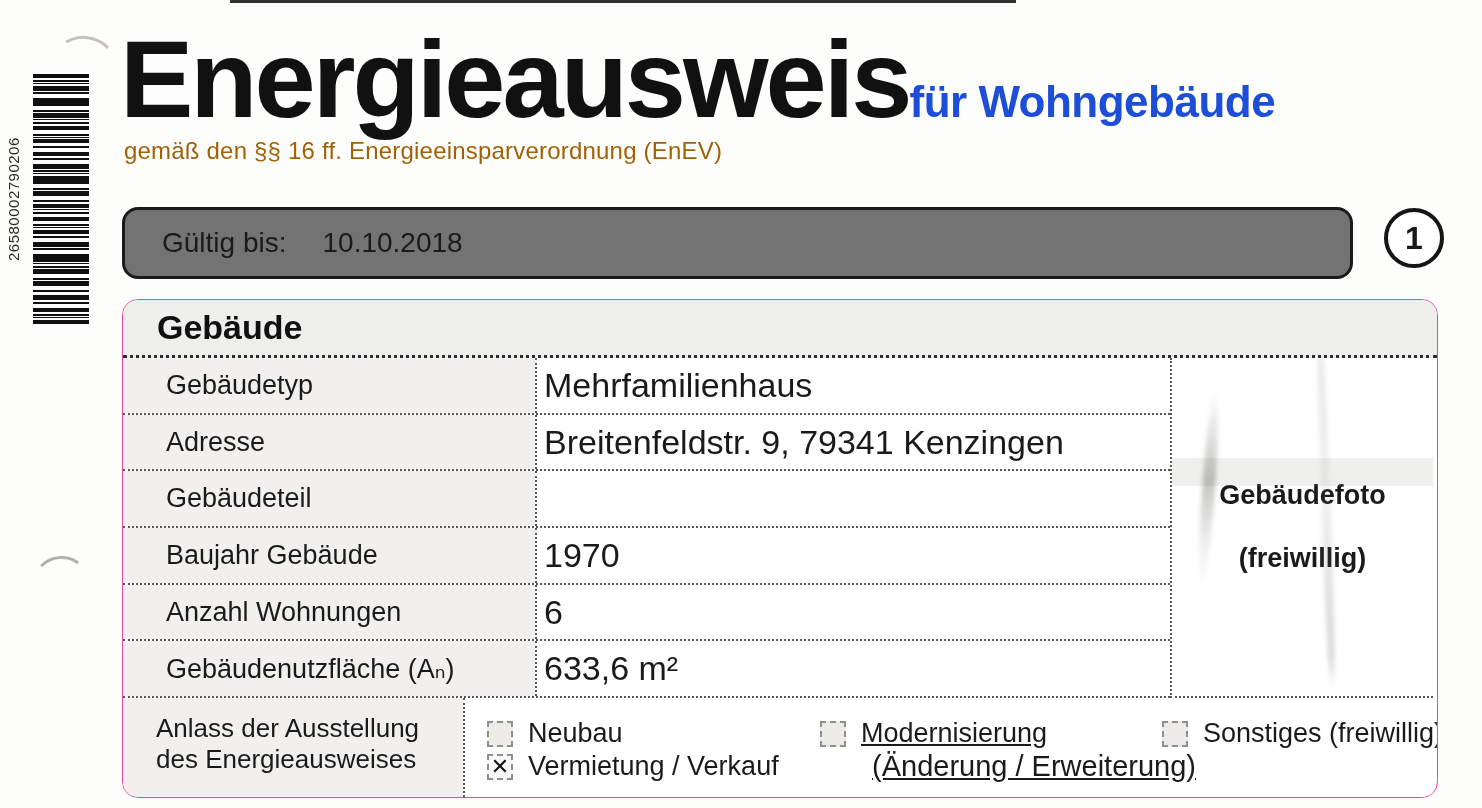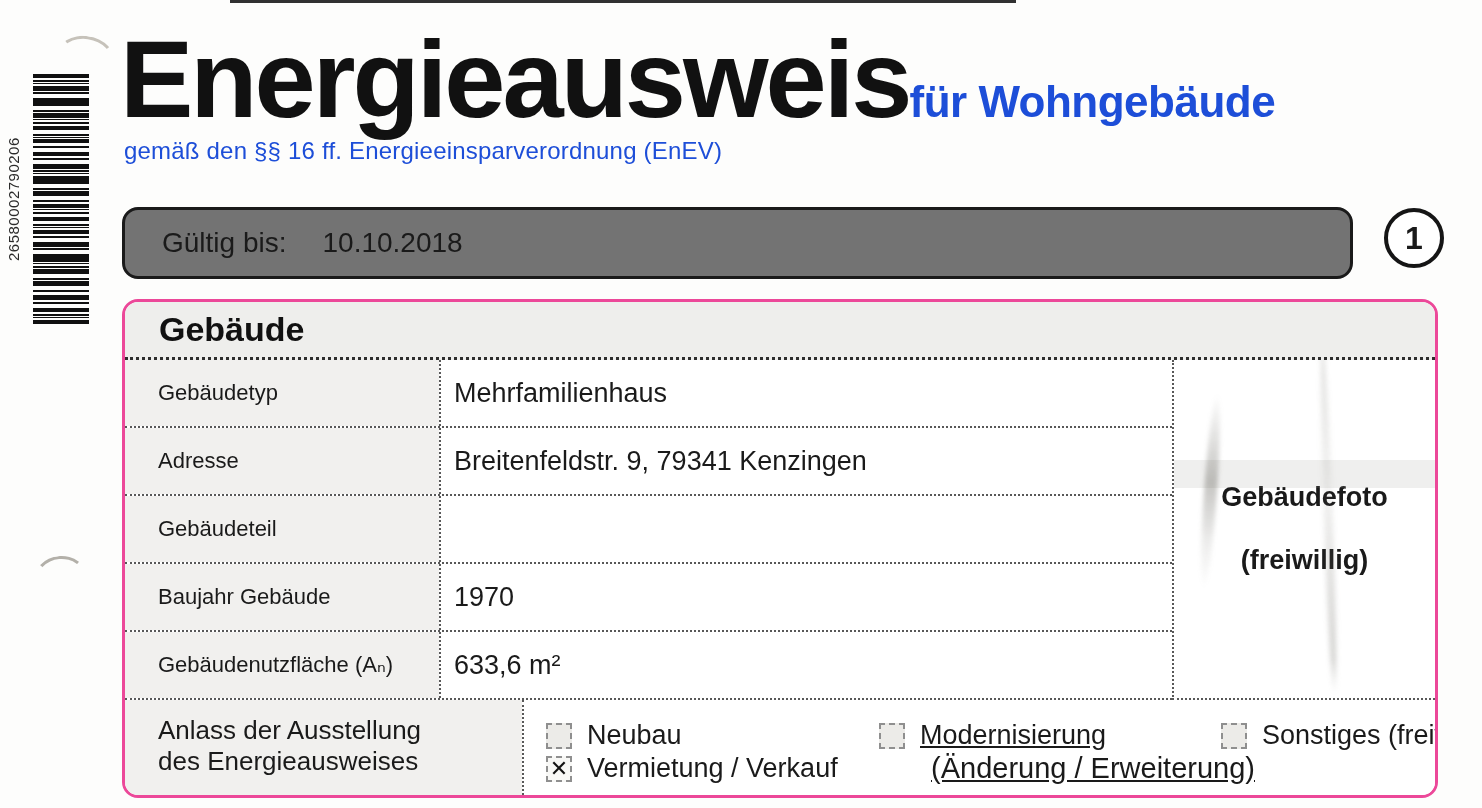--- a/index.html
+++ b/index.html
@@ -25,70 +25,70 @@
   .barcode-number {
     position:absolute; left:5px; top:74px; height:250px; width:22px;
     writing-mode:vertical-rl; transform:rotate(180deg);
     font-size:15px; letter-spacing:.5px; color:#2a2a2a; text-align:center;
   }
 
   
   .title-row { position:absolute; left:120px; top:24px; display:flex; align-items:baseline; white-space:nowrap; }
   .title { font-size:110px; font-weight:bold; letter-spacing:-3px; line-height:1; color:#111; }
   .title-suffix { font-size:44px; font-weight:bold; letter-spacing:-.5px; color:#1d4ed8; }
-  .subtitle { position:absolute; left:124px; top:137px; font-size:24px; letter-spacing:.2px; color:#1d4ed8; }
+  .subtitle { position:absolute; left:124px; top:137px; font-size:24px; letter-spacing:.2px; color:#a16207; }
 
   
   .validity-box {
     position:absolute; left:122px; top:207px; width:1231px; height:72px; box-sizing:border-box;
     background:#737373; border:3px solid #1a1a1a; border-radius:16px;
     display:flex; align-items:center; padding-left:37px; gap:36px; font-size:28px;
   }
   .page-circle {
     position:absolute; left:1384px; top:208px; width:60px; height:60px; box-sizing:border-box;
     border:4px solid #151515; border-radius:50%; background:#fff;
     display:flex; align-items:center; justify-content:center; font-size:32px; font-weight:bold;
   }
 
   
   .main-box {
     position:absolute; left:122px; top:299px; width:1316px; height:499px; box-sizing:border-box;
-    border:3px solid #ec4899; border-radius:16px; background:#fff; overflow:hidden;
+    border:1px solid #ec4899; border-radius:16px; background:#fff; overflow:hidden;
   }
   .section-header {
     height:58px; box-sizing:border-box; background:#eeeeec; border-bottom:3px dotted #2d2d2d;
     display:flex; align-items:center; padding-left:34px; font-size:34px; font-weight:bold; color:#111;
   }
   .trows { position:absolute; left:0; top:58px; width:1047px; height:340px; display:flex; flex-direction:column; }
   .trow { flex:1; display:flex; border-bottom:2px dotted #585858; box-sizing:border-box; }
   .tlabel {
-    width:314px; box-sizing:border-box; background:#f1f0ee;
-    display:flex; align-items:center; padding-left:33px; font-size:22px;
+    width:412px; box-sizing:border-box; background:#f1f0ee;
+    display:flex; align-items:center; padding-left:43px; font-size:27px;
   }
   .tvalue {
     flex:1; box-sizing:border-box; border-left:2px dotted #585858;
-    display:flex; align-items:center; padding-left:13px; font-size:27px;
+    display:flex; align-items:center; padding-left:7px; font-size:34px;
   }
   .photo-cell {
     position:absolute; left:1047px; top:58px; width:263px; height:340px; box-sizing:border-box;
     border-left:2px dotted #585858; border-bottom:2px dotted #585858; background:#fff;
     display:flex; flex-direction:column; align-items:center; justify-content:center; gap:32px;
     font-size:27px; font-weight:bold; overflow:hidden;
   }
   .smudge-band { position:absolute; left:0; top:100px; width:100%; height:28px; background:rgba(158,156,148,.16); }
   .smudge-v1 { position:absolute; left:30px; top:34px; width:13px; height:195px; border-radius:50%;
     background:linear-gradient(180deg,rgba(110,108,100,0) 0%,rgba(104,102,95,.38) 45%,rgba(104,102,95,.12) 75%,rgba(0,0,0,0) 100%);
     filter:blur(2px); transform:rotate(4deg); }
   .smudge-v2 { position:absolute; left:150px; top:-15px; width:9px; height:350px; border-radius:50%;
     background:linear-gradient(180deg,rgba(110,108,100,.22) 0%,rgba(110,108,100,.08) 40%,rgba(110,108,100,.3) 90%,rgba(0,0,0,0) 100%);
     filter:blur(2.5px); transform:rotate(-2deg); }
 
   .anlass-row { position:absolute; left:0; top:398px; width:1310px; top:398px; bottom:0; display:flex; }
   .anlass-label {
-    width:397px; box-sizing:border-box; background:#f1f0ee;
+    width:340px; box-sizing:border-box; background:#f1f0ee;
     padding:15px 0 0 33px; font-size:26px; line-height:31px;
   }
   .anlass-options { position:relative; flex:1; box-sizing:border-box; border-left:2px dotted #585858; background:#fff; }
   .opt-col { position:absolute; top:19px; }
   .opt-col1 { left:22px; }
   .opt-col2 { left:355px;text-decoration:underline; }
   .opt-col3 { left:697px; }
   .opt-line { display:flex; align-items:center; gap:15px; height:33px; font-size:27px; white-space:nowrap; }
   .opt-sub { margin-left:52px; height:33px; display:flex; align-items:center; font-size:29px; white-space:nowrap; }
   .checkbox {
@@ -134,20 +134,24 @@
     </div>
     <div class="trow">
       <div class="tlabel">Gebäudeteil</div>
       <div class="tvalue"></div>
     </div>
     <div class="trow">
       <div class="tlabel">Baujahr Gebäude</div>
       <div class="tvalue">1970</div>
     </div>
     <div class="trow">
+      <div class="tlabel">Anzahl Wohnungen</div>
+      <div class="tvalue">6</div>
+    </div>
+    <div class="trow">
       <div class="tlabel">Gebäudenutzfläche (Aₙ)</div>
       <div class="tvalue">633,6 m²</div>
     </div>
   </div>
 
   <div class="photo-cell">
     <div class="smudge-band"></div>
     <div class="smudge-v1"></div>
     <div class="smudge-v2"></div>
     <div>Gebäudefoto</div>

